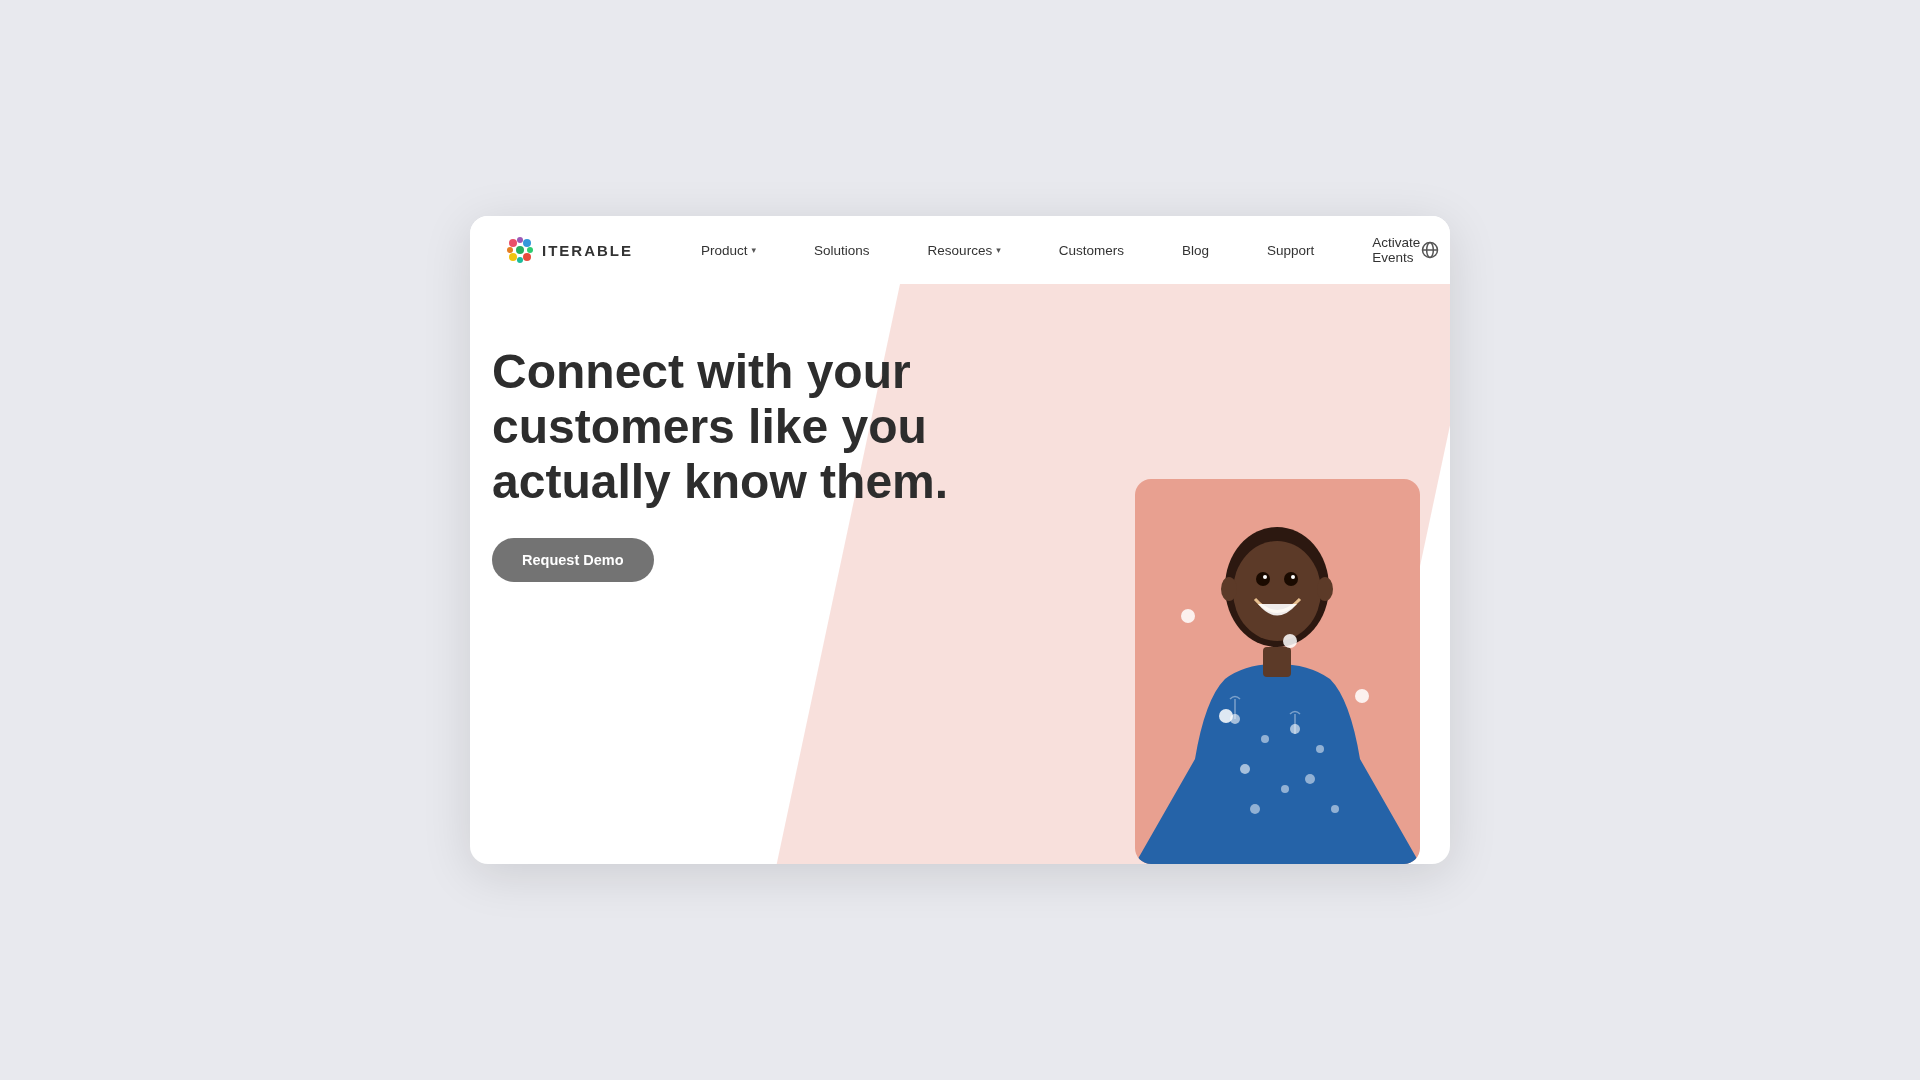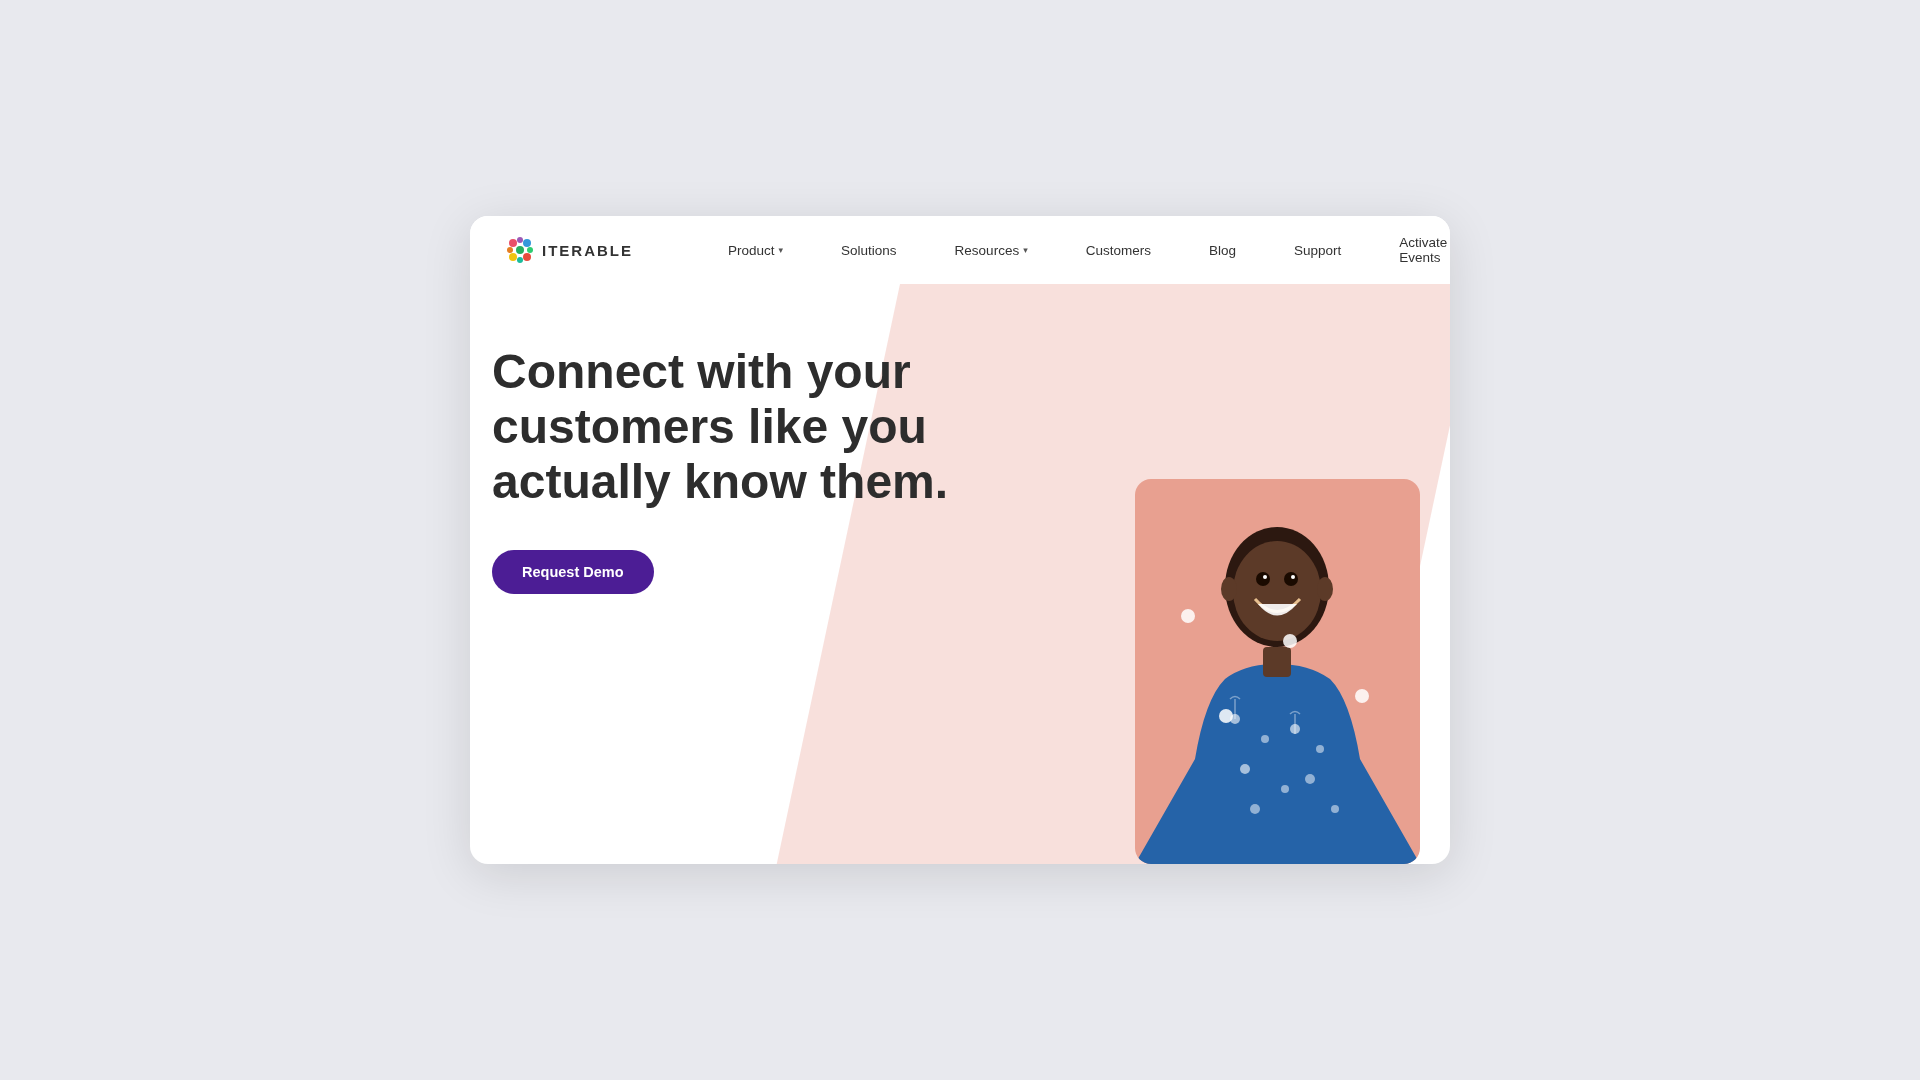--- a/index.html
+++ b/index.html
@@ -36,21 +36,20 @@
     
     .nav {
       display: flex;
       align-items: center;
       padding: 0 36px;
       height: 68px;
       border-bottom: none;
       position: relative;
       z-index: 10;
       background: #fff;
-      gap: 27px;
     }
 
     .logo-area {
       display: flex;
       align-items: center;
       gap: 8px;
       margin-right: 36px;
       text-decoration: none;
     }
 
@@ -156,29 +155,28 @@
 
     .hero-subtitle {
       font-size: 15px;
       color: #666;
       line-height: 1.7;
       max-width: 440px;
       margin-bottom: 38px;
     }
 
     .btn-request {
-      background: #4c1d95;
+      background: #737373;
       color: #fff;
       border: none;
       border-radius: 25px;
       padding: 14px 30px;
       font-size: 14.5px;
       font-weight: 600;
       cursor: pointer;
-      margin-top: 12px;
     }
 
     
     .person-card {
       position: absolute;
       right: 30px;
       bottom: 0;
       width: 285px;
       height: 385px;
       background: #e8a090;

